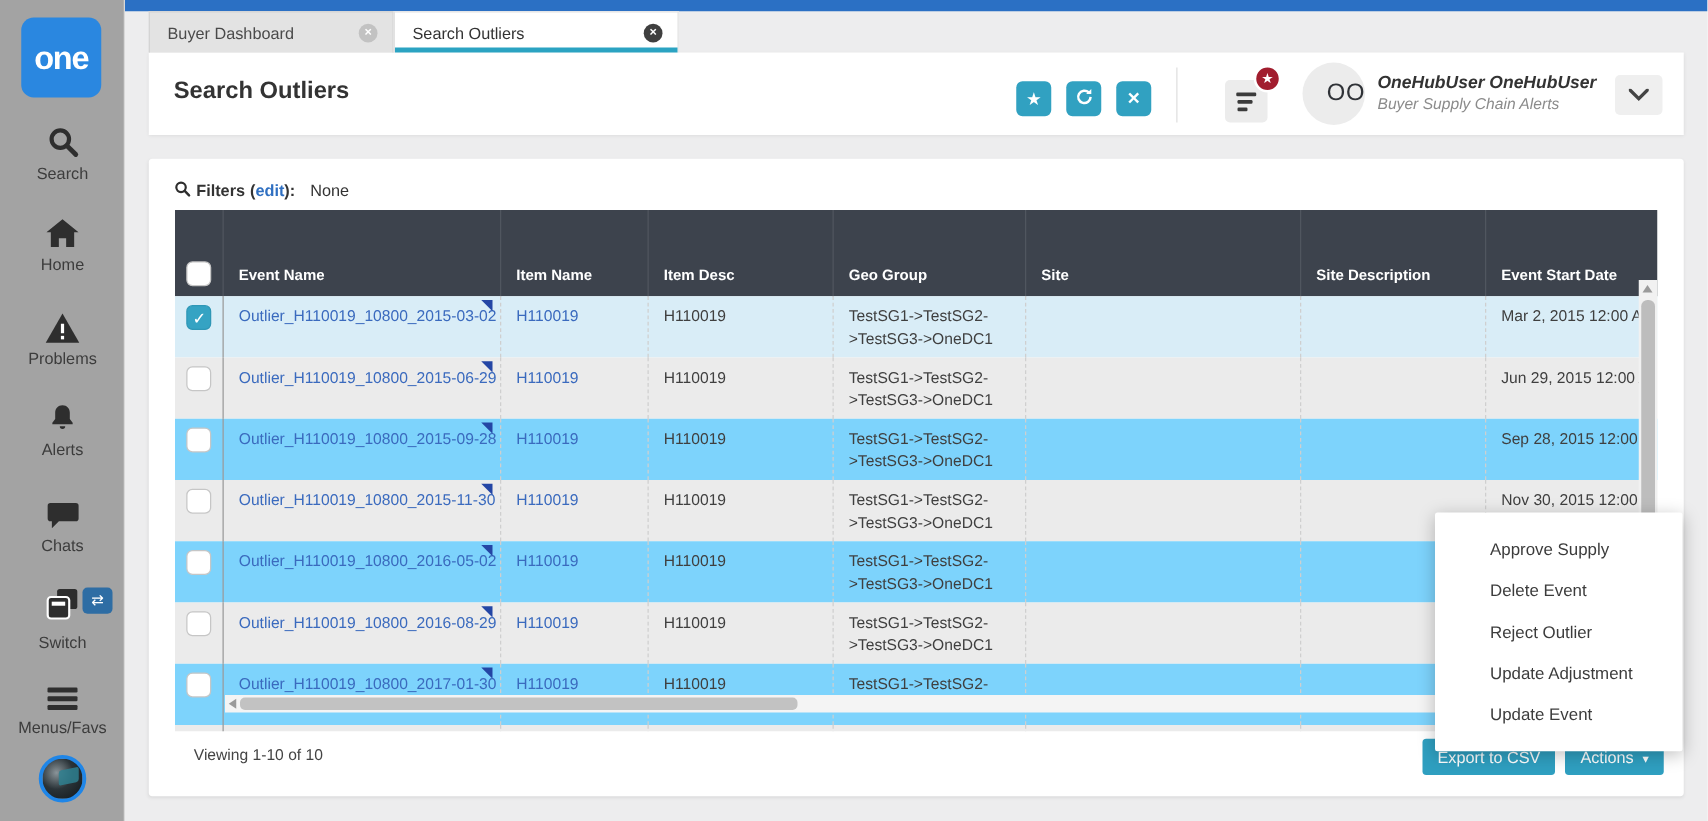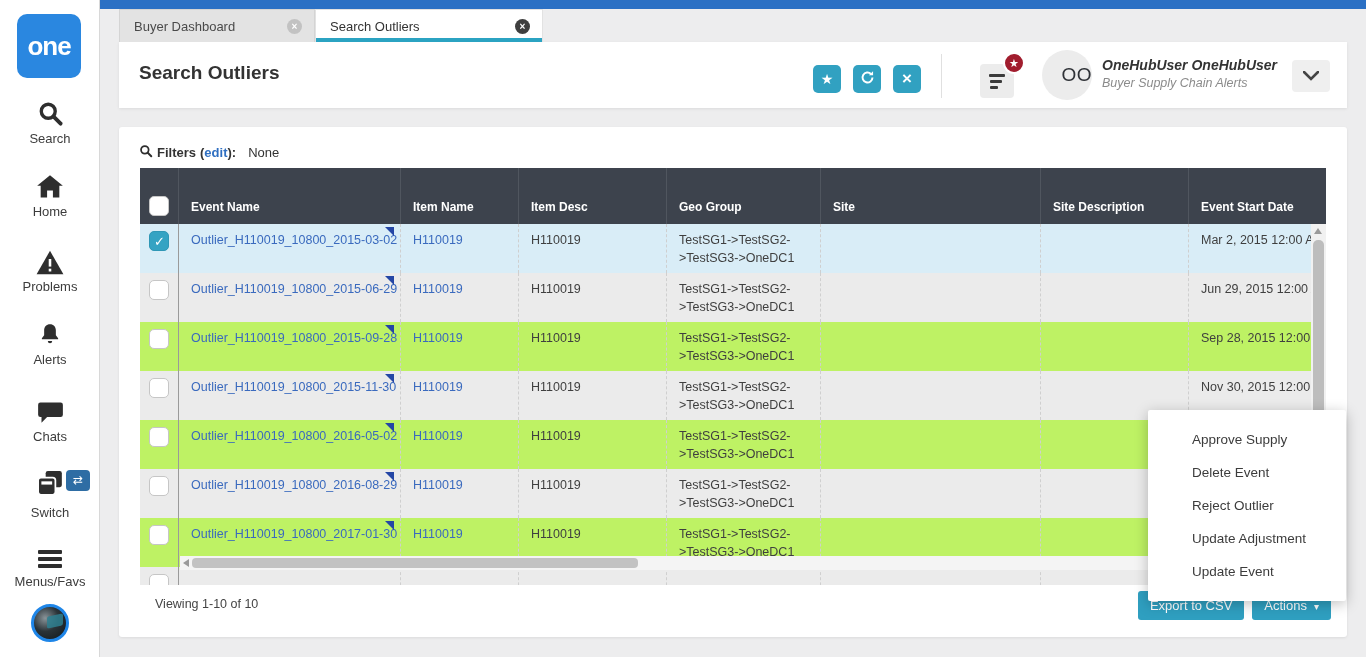--- a/index.html
+++ b/index.html
@@ -2,21 +2,21 @@
 <html><head>
 <meta charset="utf-8">
 <style>
   * { margin:0; padding:0; box-sizing:border-box; }
   html,body { width:1366px; height:657px; overflow:hidden;
     font-family:"Liberation Sans","DejaVu Sans",sans-serif; background:#ededee; }
   .stage { position:relative; width:1366px; height:657px; }
 
   
   .sidebar { position:absolute; left:0; top:0; width:100px; height:657px;
-    background:#ffffff; border-right:1px solid #d8d8d8; z-index:5; }
+    background:#a3a3a3; border-right:1px solid #d8d8d8; z-index:5; }
   .logo { position:absolute; left:17px; top:14px; width:64px; height:64px;
     background:#2a87e0; border-radius:10px; display:flex; align-items:center; justify-content:center;
     color:#fff; font-size:26px; font-weight:bold; letter-spacing:-1px; }
   .side-item { position:absolute; left:0; width:100px; text-align:center; color:#2e2e2e; }
   .side-item svg { display:block; margin:0 auto; }
   .side-label { font-size:13px; color:#3c3c3c; margin-top:4px; }
   .switch-wrap { position:relative; display:inline-block; }
   .switch-badge { position:absolute; right:-26px; top:0; width:24px; height:21px;
     background:#2e6da4; border-radius:4px; color:#fff; font-size:12px; line-height:21px; text-align:center; }
   .bot-avatar { position:absolute; left:31px; top:604px; width:38px; height:38px; border-radius:50%;
@@ -68,27 +68,27 @@
   .content-card { position:absolute; left:119px; top:127px; width:1228px; height:510px; background:#fff;
     border-radius:3px; box-shadow:0 1px 3px rgba(0,0,0,.08); z-index:1; }
   .filters-row { position:absolute; left:20px; top:17px; font-size:13px; color:#333; display:flex; align-items:center; gap:4px; }
   .filters-row b { font-weight:bold; }
   .edit-link { color:#2f6fc1; font-weight:bold; cursor:pointer; }
   .filters-value { margin-left:8px; font-weight:normal; color:#333; }
 
   
   .table-wrap { position:absolute; left:21px; top:41px; width:1186px; height:417px; overflow:hidden; }
   .grid-row { display:grid; grid-template-columns:38px 222px 118px 148px 154px 220px 148px 123px 15px; }
-  .thead { background:#3d434d; height:56px; }
+  .thead { background:#3d434d; height:69px; }
   .thead .hcell { color:#fff; font-size:12px; font-weight:bold; display:flex; align-items:flex-end;
     padding:0 4px 10px 12px; border-left:1px solid #50565f; }
   .thead .hcell.first { border-left:none; display:flex; align-items:flex-end; justify-content:center; padding:0 0 8px 0; }
   .thead .hcell.last { border-left:none; }
   .cb { width:20px; height:20px; background:#fff; border:1px solid #c6c6c6; border-radius:5px; position:relative; cursor:pointer; }
-  .row { height:49px; background:#bef264; }
+  .row { height:49px; background:#7dd3fc; }
   .row.alt { background:#ebebeb; }
   .row.selected { background:#d9edf7; }
   .row .cell { font-size:12.5px; color:#3f3f3f; padding:7px 6px 0 12px; border-left:1px dashed #cfcfcf;
     overflow:hidden; white-space:nowrap; line-height:18px; }
   .row .cell.first { border-left:none; display:flex; justify-content:center; padding:7px 0 0 0; }
   .row .cell.event { border-left:1px solid #9a9a9a; position:relative; }
   .row .cell.event::after { content:""; position:absolute; top:3px; right:6px; width:0; height:0;
     border-left:9px solid transparent; border-top:9px solid #2446a5; }
   .row.clipped .cell.event::after { display:none; }
   .row .cell.last { border-left:none; }

